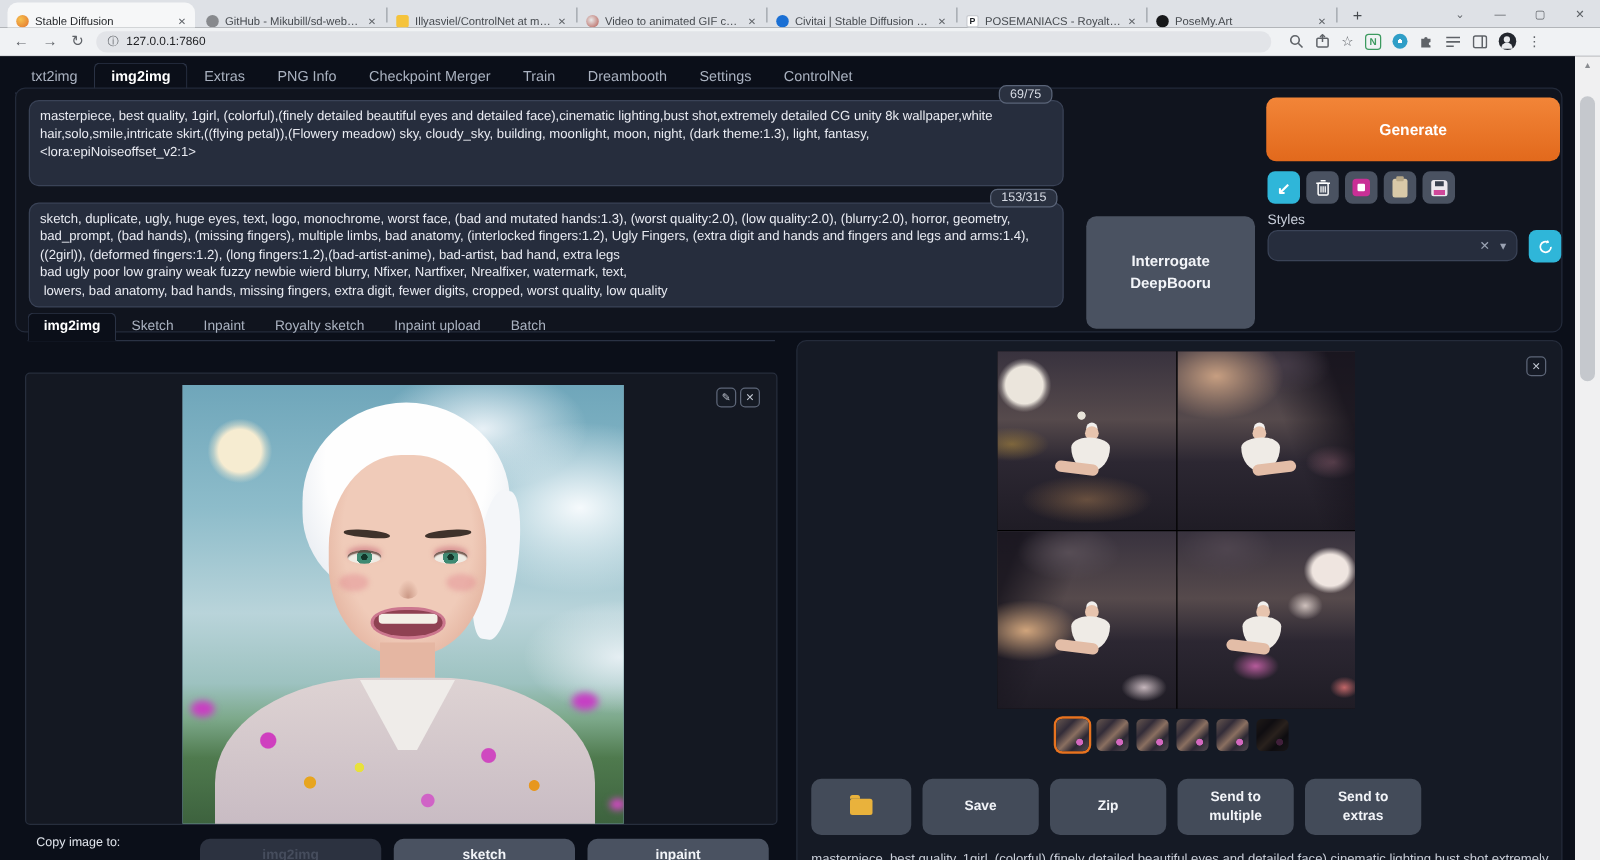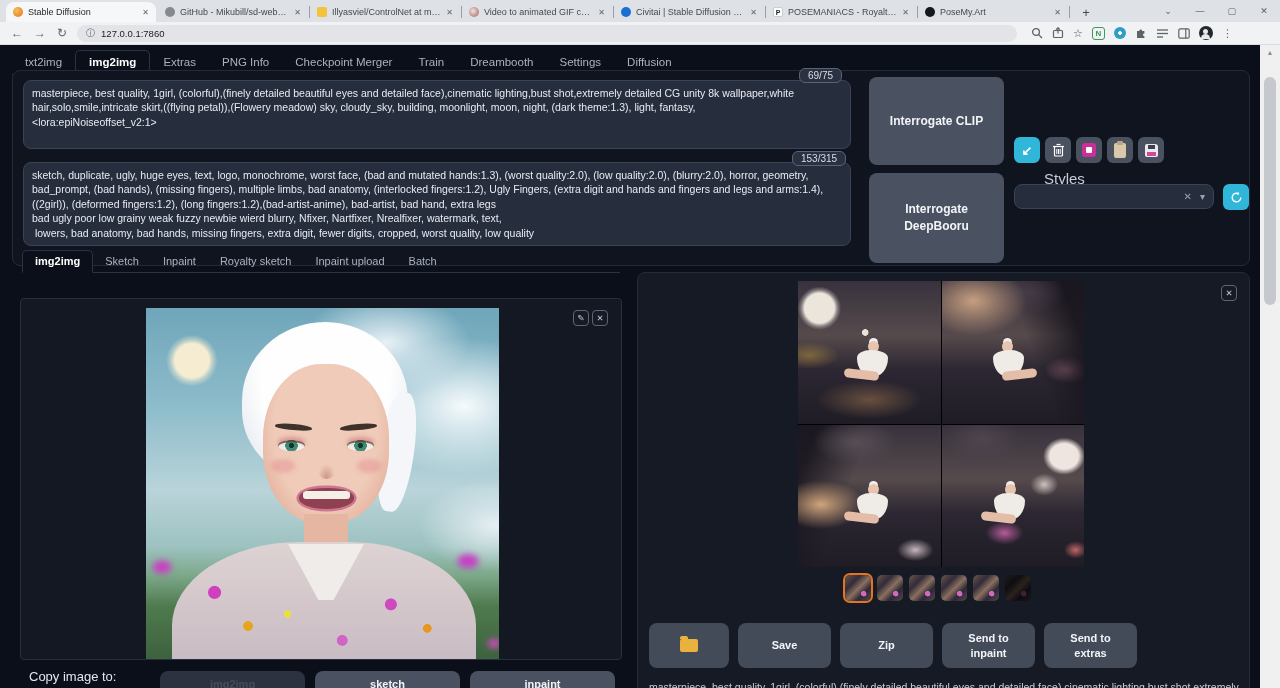--- a/index.html
+++ b/index.html
@@ -2,21 +2,21 @@
 <html><head>
 <meta charset="utf-8">
 <style>
   html,body{margin:0;padding:0}
   body{width:1280px;height:688px;overflow:hidden;position:relative;
        font-family:"Liberation Sans",sans-serif;background:#0b0f19;}
   *{box-sizing:border-box}
 
   
   .tabstrip{position:absolute;left:0;top:0;width:1280px;height:22px;background:#dee1e6;display:flex;align-items:flex-end}
-  .ctab{position:relative;width:150px;height:20px;margin-right:2px;display:flex;align-items:center;
+  .ctab{position:relative;width:150px;height:20px;margin-right:2px;display:flex;align-items:flex-end;
         padding:0 7px;border-radius:8px 8px 0 0;color:#45494e;font-size:9px;flex:none;cursor:default}
   .ctab:first-child{margin-left:6px}
   .ctab.active{background:#f6f7f8;color:#1f2225}
   .ctab:not(.active):not(:last-of-type)::after{content:"";position:absolute;right:-2px;top:4px;width:1px;height:12px;background:#9aa0a6}
   .ctab .title{white-space:nowrap;overflow:hidden;text-overflow:ellipsis;flex:1}
   .ctab .x{margin-left:4px;font-size:8px;color:#5f6368;flex:none}
   .fav{width:10px;height:10px;border-radius:50%;margin-right:5px;flex:none;display:flex;align-items:center;justify-content:center;
        font-size:7px;font-weight:bold;color:#fff}
   .fav0{background:radial-gradient(circle at 35% 35%,#f6c14f,#e2702a)}
   .fav1{background:#87898d}
@@ -81,21 +81,21 @@
   .tbtn.cyan{background:#2fb6d9}
   .tbtn .arrow{color:#fff;font-size:13px;font-weight:bold;line-height:1}
   .card-ico{width:14px;height:14px;background:#c92f96;border-radius:3px;position:relative}
   .card-ico::before{content:"";position:absolute;left:4px;top:4px;width:6px;height:6px;background:#fff;border-radius:1px}
   .clip-ico{width:12px;height:15px;background:#d9c9a8;border-radius:2px;position:relative}
   .clip-ico::before{content:"";position:absolute;left:3px;top:-2px;width:6px;height:4px;background:#b7a888;border-radius:1px}
   .floppy-ico{width:13px;height:13px;background:#ece8ee;border-radius:2px 3px 2px 2px;position:relative}
   .floppy-ico::before{content:"";position:absolute;left:3px;top:1px;width:7px;height:4px;background:#3a4150}
   .floppy-ico::after{content:"";position:absolute;left:2px;bottom:1px;width:9px;height:4px;background:#d0489a}
 
-  .styles-label{position:absolute;left:1031px;top:99px;font-size:15px;color:#c7cdd8}
+  .styles-label{position:absolute;left:1001px;top:99px;font-size:11px;color:#c7cdd8}
   .styles-dd{position:absolute;left:1001px;top:113px;width:200px;height:25px;background:#262d3d;border:1px solid #3a4357;
              border-radius:8px;display:flex;align-items:center;justify-content:flex-end;padding:0 8px;gap:8px;color:#9aa2b2;font-size:10px}
   .styles-refresh{position:absolute;left:1210px;top:113px;width:26px;height:26px;border-radius:6px;background:#2fb6d9;
                   display:flex;align-items:center;justify-content:center}
 
   
   .subtabrow{position:absolute;left:22px;top:205px;width:598px;display:flex;align-items:flex-end;border-bottom:1px solid #2a3244;height:23px}
   .subtabrow .gr-tab{padding:4px 12px 5px;font-size:11px}
 
   .img-frame{position:absolute;left:20px;top:253px;width:602px;height:362px;background:#141822;border:1px solid #272e3d;border-radius:4px}
@@ -144,21 +144,21 @@
     radial-gradient(12px 12px at 14% 42%, #cf3fbf 0 50%, transparent 58%),
     radial-gradient(9px 9px at 25% 70%, #e7a51f 0 50%, transparent 58%),
     radial-gradient(11px 11px at 72% 52%, #cf49c0 0 50%, transparent 58%),
     radial-gradient(8px 8px at 84% 72%, #e7971f 0 50%, transparent 58%),
     radial-gradient(10px 10px at 56% 82%, #d063c6 0 50%, transparent 58%),
     radial-gradient(7px 7px at 38% 60%, #e8e13c 0 50%, transparent 58%),
     linear-gradient(180deg,#ded3d3,#c8bbc3)}
   .p-collar{position:absolute;left:142px;top:236px;width:76px;height:56px;background:#efece9;
             clip-path:polygon(0 0,100% 0,60% 100%,40% 100%)}
 
-  .copy-label{position:absolute;left:29px;top:624px;font-size:13px;color:#e2e6ed}
+  .copy-label{position:absolute;left:29px;top:624px;font-size:10px;color:#e2e6ed}
   .copy-btns{position:absolute;left:160px;top:626px;display:flex;gap:10px}
   .copy-btn{width:145px;height:26px;border-radius:8px 8px 0 0;font-size:11px;font-weight:bold}
   .copy-btn.disabled{background:#2c3240;color:#464d5d}
 
   
   .right-panel{position:absolute;left:637px;top:227px;width:613px;height:470px;background:#151a25;
                border:1px solid #242b3a;border-radius:8px}
   .gallery-close{position:absolute;left:583px;top:12px}
   .gallery{position:absolute;left:160px;top:8px;width:286px;height:286px;display:grid;
            grid-template-columns:1fr 1fr;grid-template-rows:1fr 1fr;gap:1px;background:#000}
@@ -300,34 +300,34 @@
 
   <div class="gr-tabrow">
     <div class="gr-tab">txt2img</div>
     <div class="gr-tab active">img2img</div>
     <div class="gr-tab">Extras</div>
     <div class="gr-tab">PNG Info</div>
     <div class="gr-tab">Checkpoint Merger</div>
     <div class="gr-tab">Train</div>
     <div class="gr-tab">Dreambooth</div>
     <div class="gr-tab">Settings</div>
-    <div class="gr-tab">Diffusion</div>
+    <div class="gr-tab">ControlNet</div>
   </div>
 
   <div class="top-block">
     <div class="counter c1">69/75</div>
     <div class="ta ta-prompt">masterpiece, best quality, 1girl, (colorful),(finely detailed beautiful eyes and detailed face),cinematic lighting,bust shot,extremely detailed CG unity 8k wallpaper,white hair,solo,smile,intricate skirt,((flying petal)),(Flowery meadow) sky, cloudy_sky, building, moonlight, moon, night, (dark theme:1.3), light, fantasy,
 &lt;lora:epiNoiseoffset_v2:1&gt;</div>
     <div class="counter c2">153/315</div>
     <div class="ta ta-neg">sketch, duplicate, ugly, huge eyes, text, logo, monochrome, worst face, (bad and mutated hands:1.3), (worst quality:2.0), (low quality:2.0), (blurry:2.0), horror, geometry, bad_prompt, (bad hands), (missing fingers), multiple limbs, bad anatomy, (interlocked fingers:1.2), Ugly Fingers, (extra digit and hands and fingers and legs and arms:1.4), ((2girl)), (deformed fingers:1.2), (long fingers:1.2),(bad-artist-anime), bad-artist, bad hand, extra legs
 bad ugly poor low grainy weak fuzzy newbie wierd blurry, Nfixer, Nartfixer, Nrealfixer, watermark, text,
  lowers, bad anatomy, bad hands, missing fingers, extra digit, fewer digits, cropped, worst quality, low quality</div>
 
-    <div class="btn interrogate-clip">Interrogate CLIP</div>
     <div class="btn interrogate-deep" style="padding:0 28px">Interrogate DeepBooru</div>
+    <div class="btn generate">Generate</div>
 
     <div class="toolrow">
       <div class="tbtn cyan">
         <span class="arrow">↙</span>
       </div>
       <div class="tbtn">
         <svg width="13" height="14" viewBox="0 0 13 14">
             <rect x="2.5" y="3.5" width="8" height="9.5" rx="1" fill="none" stroke="#fff" stroke-width="1.2"></rect>
             <line x1="1" y1="3.5" x2="12" y2="3.5" stroke="#fff" stroke-width="1.2"></line>
             <line x1="4.5" y1="1.5" x2="8.5" y2="1.5" stroke="#fff" stroke-width="1.2"></line>
@@ -447,21 +447,21 @@
       <div class="thumb"></div>
       <div class="thumb dark"></div>
     </div>
 
     <div class="action-row">
       <div class="abtn folder-b">
         <span class="folder"></span>
       </div>
       <div class="abtn">Save</div>
       <div class="abtn">Zip</div>
-      <div class="abtn" style="padding:0 16px">Send to inpaint</div>
+      <div class="abtn" style="padding:0 16px">Send to multiple</div>
       <div class="abtn" style="padding:0 18px">Send to extras</div>
     </div>
 
     <div class="info-line">masterpiece, best quality, 1girl, (colorful),(finely detailed beautiful eyes and detailed face),cinematic lighting,bust shot,extremely detailed CG unity 8k wallpaper, white hair,s</div>
   </div>
 </div>
 
 <div class="scrollbar">
   <div class="up">▲</div>
   <div class="thumb"></div>

